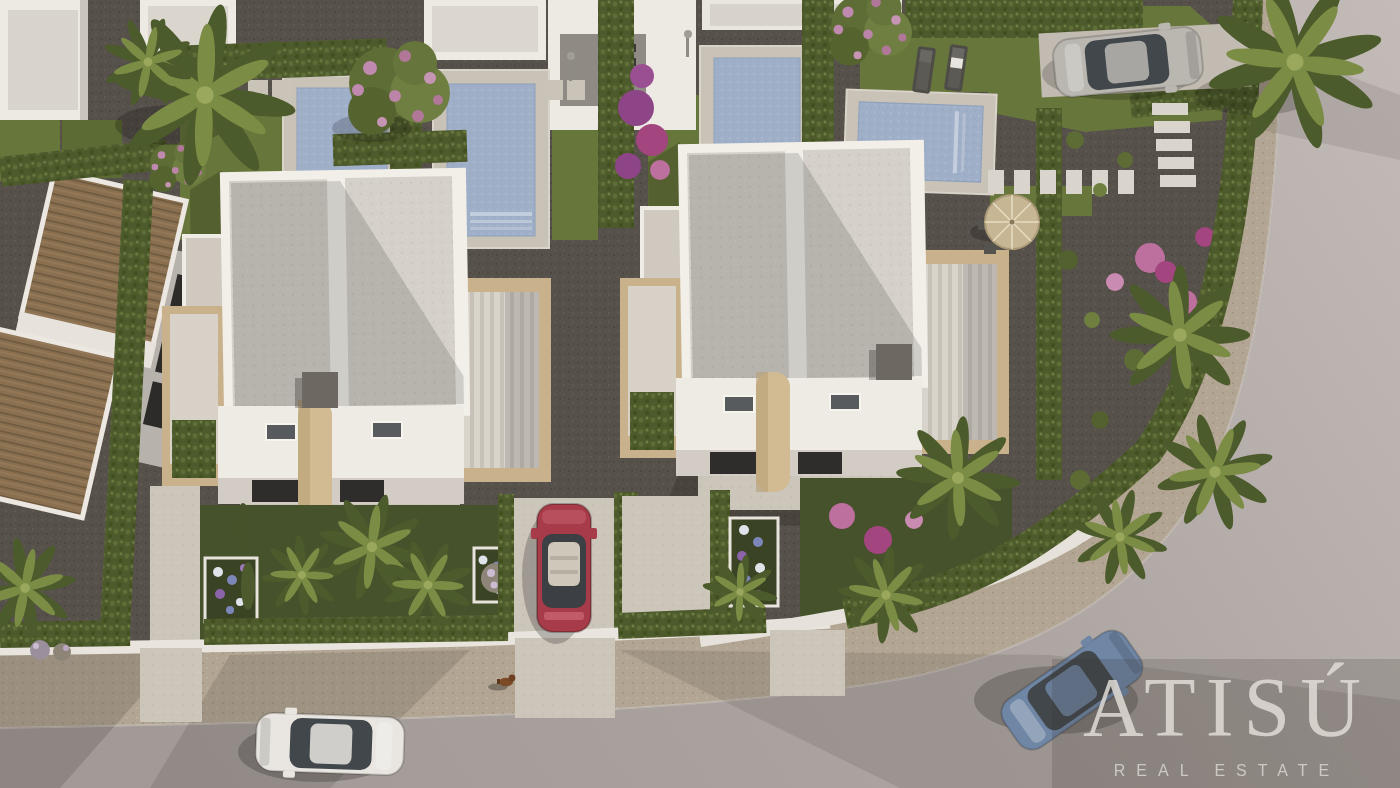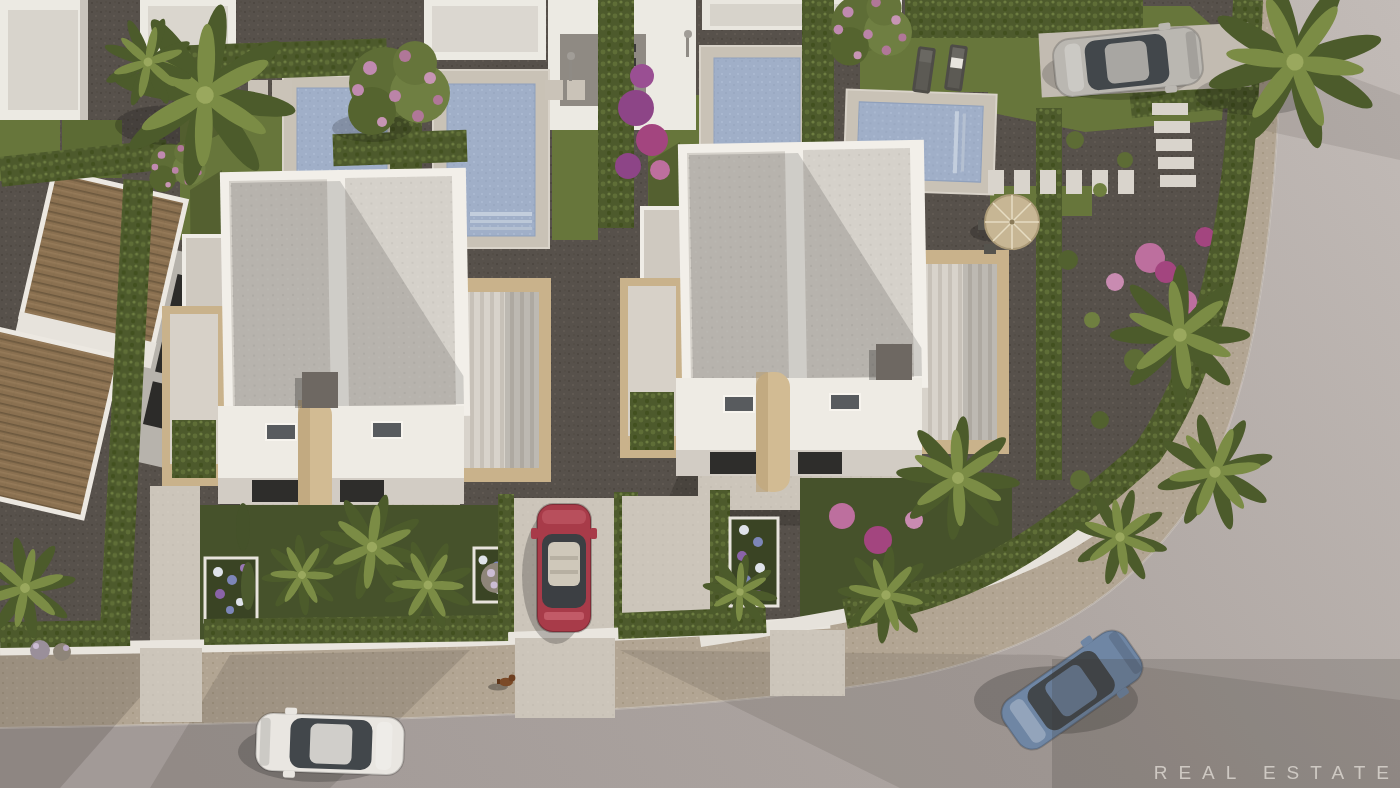--- a/index.html
+++ b/index.html
@@ -5,22 +5,22 @@
   html,body{margin:0;padding:0;background:#222;}
   .scene{position:relative;width:1400px;height:788px;overflow:hidden;background:#57514b;
          font-family:"Liberation Sans",sans-serif;}
   .scene svg{position:absolute;left:0;top:0;display:block;}
   .wm-panel{position:absolute;left:1052px;top:659px;width:348px;height:129px;
             background:rgba(62,55,50,0.20);}
   .wm-brand{position:absolute;left:1054px;top:666px;width:346px;text-align:center;
             font-family:"Liberation Serif","DejaVu Serif",serif;font-weight:400;
             font-size:84px;line-height:1.0;letter-spacing:10px;color:rgba(225,220,214,0.85);
             white-space:nowrap;}
-  .wm-tag{position:absolute;left:1054px;top:762px;width:346px;text-align:right;
-          font-size:19px;letter-spacing:11px;color:rgba(223,217,211,0.80);white-space:nowrap;}
+  .wm-tag{position:absolute;left:1054px;top:762px;width:346px;text-align:center;
+          font-size:16px;letter-spacing:11px;color:rgba(223,217,211,0.80);white-space:nowrap;}
 </style>
 </head>
 <body>
 
 <div class="scene">
 <svg width="1400" height="788" viewBox="0 0 1400 788" xmlns="http://www.w3.org/2000/svg">
   <defs>
     <pattern id="pGravel" width="9" height="9" patternUnits="userSpaceOnUse">
       <rect width="9" height="9" fill="#57514b"></rect>
       <circle cx="2" cy="3" r="1.1" fill="#4b453f"></circle>
@@ -479,14 +479,15 @@
     <use href="#palmSym" transform="translate(428,585) rotate(-20) scale(1.7)"></use>
     <use href="#palmSym" transform="translate(302,575) rotate(40) scale(1.5)"></use>
     <use href="#palmSym" transform="translate(958,478) rotate(5) scale(2.3)"></use>
     <use href="#palmSym" transform="translate(886,595) rotate(50) scale(1.8)"></use>
     <use href="#palmSym" transform="translate(740,592) rotate(10) scale(1.4)"></use>
     <use href="#palmSym" transform="translate(25,588) rotate(80) scale(1.9)"></use>
   </g>
 </svg>
 
 <div class="wm-panel"></div>
+<div class="wm-brand">ATISÚ</div>
 <div class="wm-tag">REAL ESTATE</div>
 </div>
 
 </body></html>

